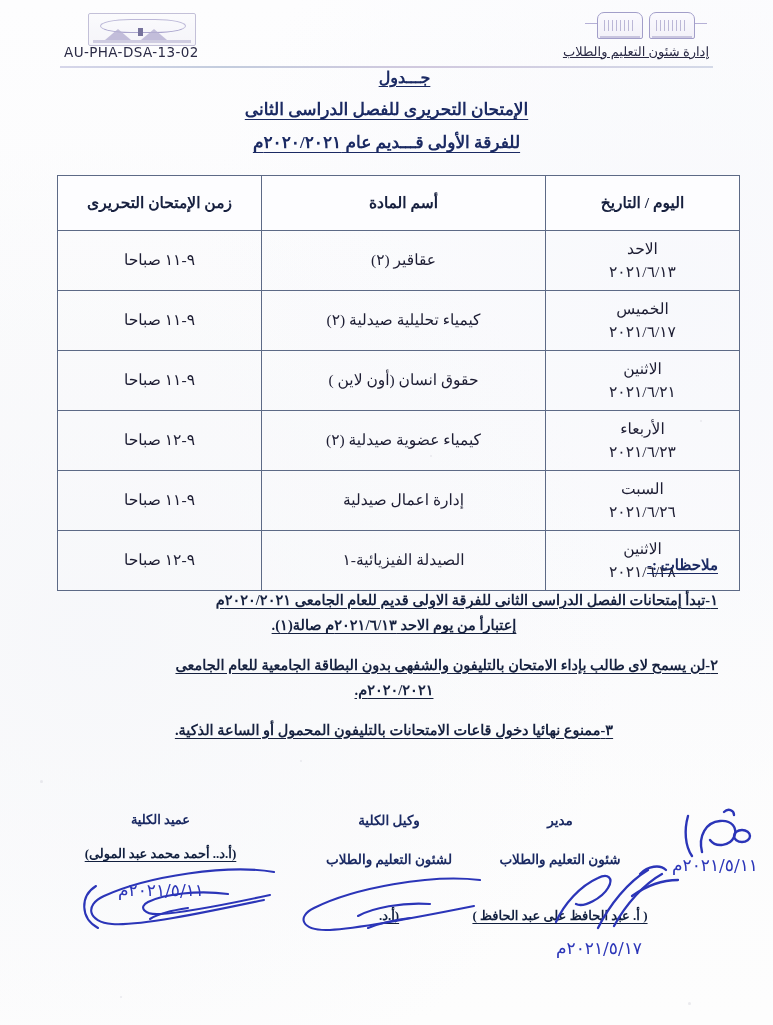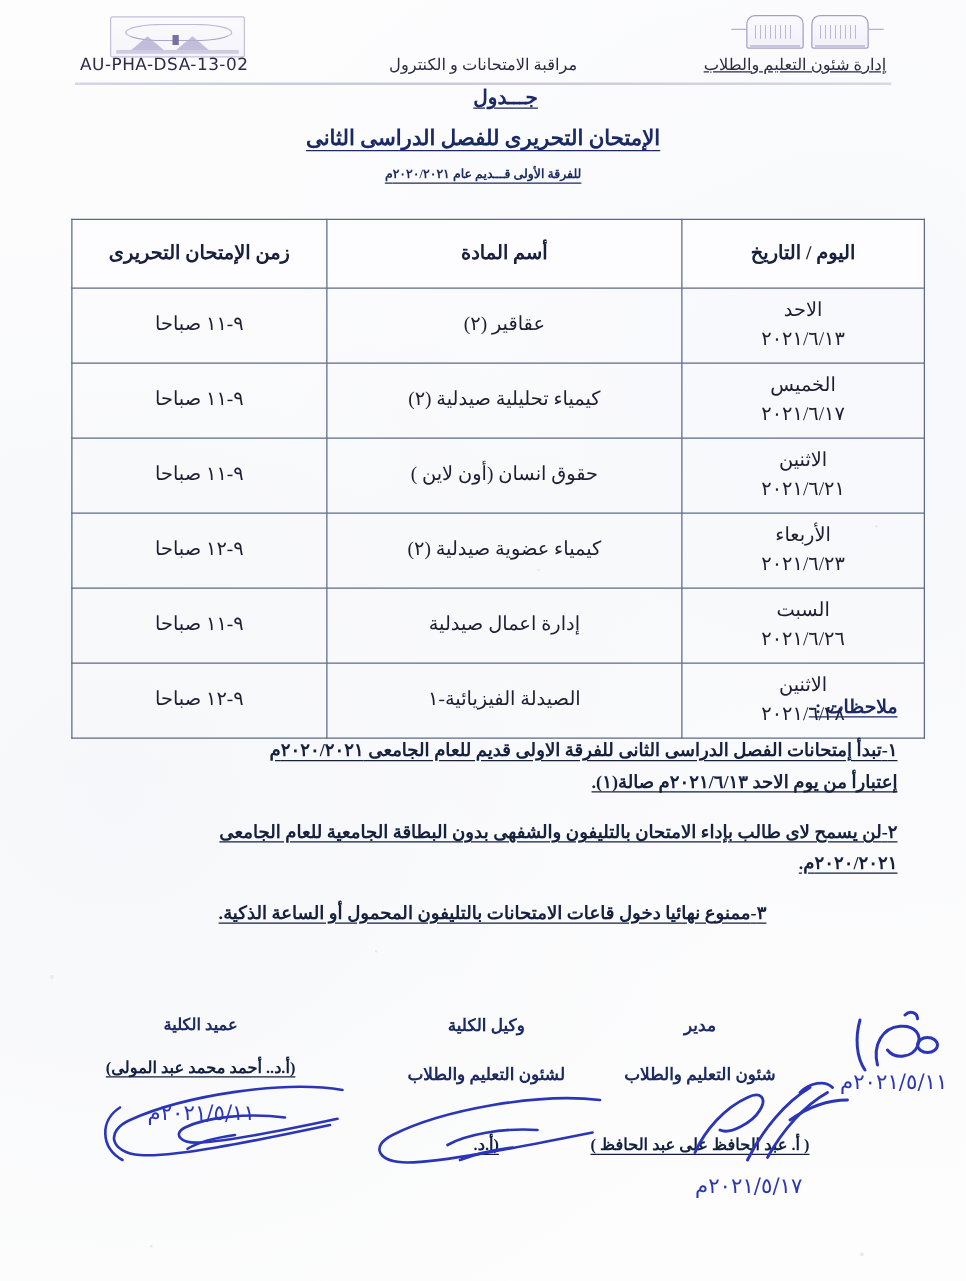--- a/index.html
+++ b/index.html
@@ -81,21 +81,21 @@
     background:linear-gradient(90deg,#cfcfe6 0%,#b9c4d8 25%,#c9c0d9 55%,#cdd3e4 100%);
     opacity:.85;
   }
 
   
   .titles{position:absolute;top:68px;left:0;right:0;text-align:center;}
   .t1{font-size:16px;font-weight:bold;color:#1b2a63;letter-spacing:1px;
       text-decoration:underline;text-underline-offset:3px;padding-left:36px;}
   .t2{margin-top:12px;font-size:17px;font-weight:bold;color:#1b2a63;
       text-decoration:underline;text-underline-offset:4px;}
-  .t3{margin-top:12px;font-size:10px;font-weight:bold;color:#1b2a63;
+  .t3{margin-top:12px;font-size:17px;font-weight:bold;color:#1b2a63;
       text-decoration:underline;text-underline-offset:4px;}
 
   
   .tbl{
     position:absolute;left:57px;top:175px;width:655px;
     border-collapse:collapse;
     table-layout:fixed;
   }
   .tbl td,.tbl th{
     border:1px solid #5d6a86;
@@ -121,21 +121,21 @@
     font-size:15px;font-weight:bold;color:#1b2a63;
     text-decoration:underline;text-underline-offset:3px;margin-bottom:14px;
     padding-left:9px;
   }
   .note{
     font-size:14.5px;color:#16213f;font-weight:bold;line-height:1.75;
     margin-bottom:14px;text-align:justify;
     text-decoration:underline;text-underline-offset:3px;
   }
   .note.n1{text-align:right;}
-  .note .tail{display:block;text-align:right;}
+  .note .tail{display:block;text-align:center;}
   .note.n3{text-align:center;}
 
   
   .sigs{position:absolute;top:812px;left:0;right:0;height:150px;}
   .sig{position:absolute;text-align:center;font-size:13.5px;color:#1b2a63;font-weight:bold;}
   .sig .l1{display:block;}
   .sig .l2{display:block;margin-top:22px;}
   .sig .name{
     display:block;margin-top:40px;font-size:13px;color:#12203f;
     text-decoration:underline;text-underline-offset:3px;white-space:nowrap;
@@ -183,21 +183,20 @@
         </span>
       <span class="book br">
           <span class="glyph"></span>
           <span class="bar"></span>
         </span>
       <span class="wing wl"></span>
         <span class="wing wr"></span>
     </div>
 
     <div class="code">AU-PHA-DSA-13-02</div>
-    <div class="hdr-mid">مراقبة الامتحانات و الكنترول</div>
     <div class="hdr-right">إدارة شئون التعليم والطلاب</div>
     <div class="hdr-rule"></div>
   </div>
 
   <div class="titles">
     <div class="t1">جـــدول</div>
     <div class="t2">الإمتحان التحريرى للفصل الدراسى الثانى</div>
     <div class="t3">للفرقة الأولى قـــديم عام ٢٠٢٠/٢٠٢١م</div>
   </div>
 

